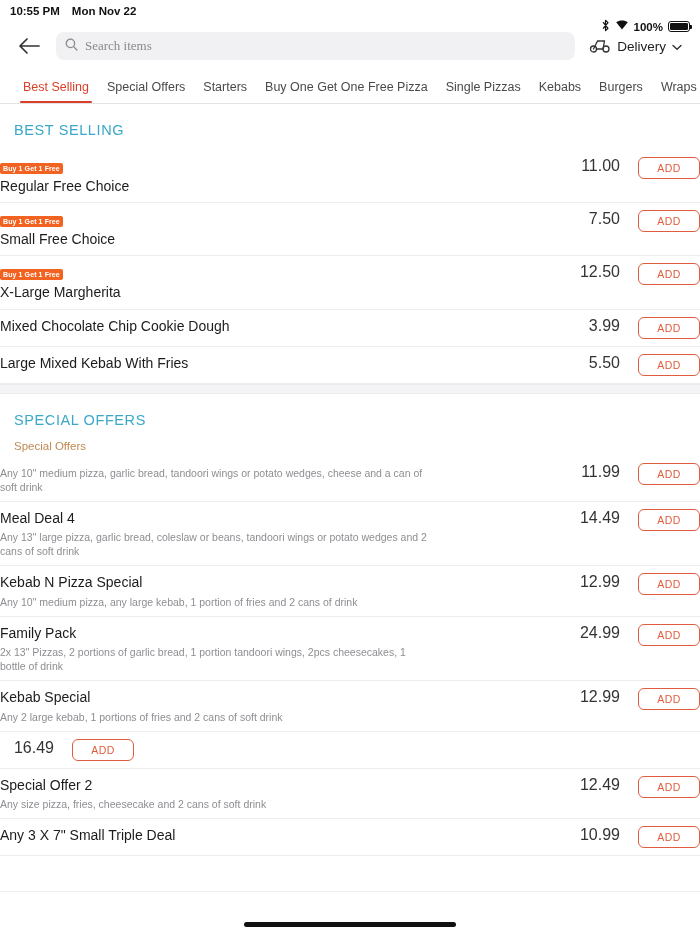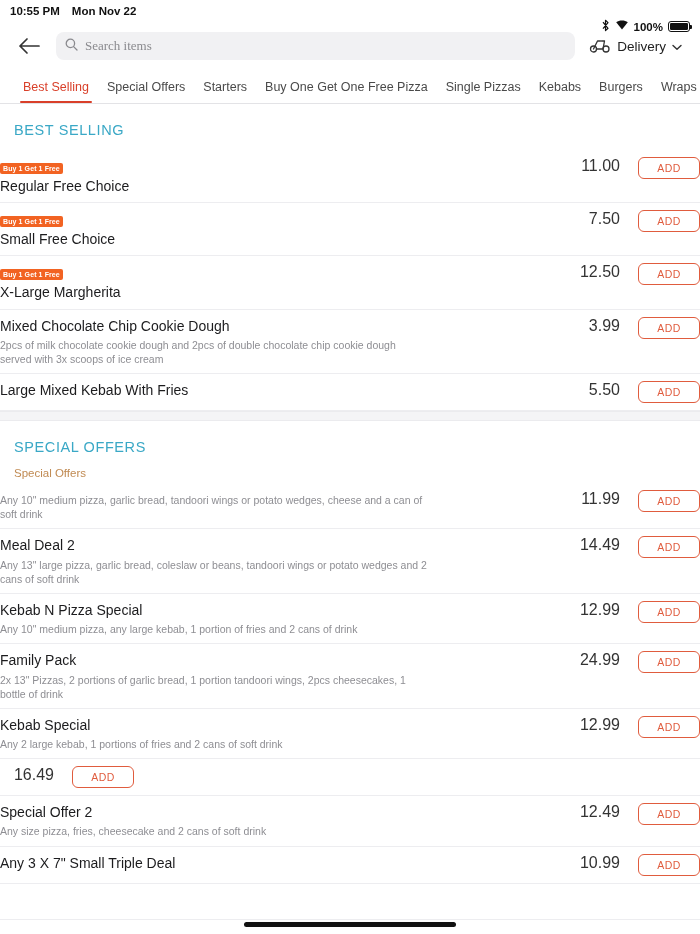--- a/index.html
+++ b/index.html
@@ -257,21 +257,20 @@
         <div class="add-btn">ADD</div>
       </div>
       <div class="item">
         <div class="item-main"><div class="badge">Buy 1 Get 1 Free</div><div class="item-name">X-Large Margherita</div></div>
         <div class="item-price">12.50</div>
         <div class="add-btn">ADD</div>
       </div>
       <div class="item">
         <div class="item-main">
           <div class="item-name">Mixed Chocolate Chip Cookie Dough</div>
-          <div class="item-desc">2pcs of milk chocolate cookie dough and 2pcs of double chocolate chip cookie dough served with 3x scoops of ice cream</div>
         </div>
         <div class="item-price">3.99</div>
         <div class="add-btn">ADD</div>
       </div>
       <div class="item">
         <div class="item-main">
           <div class="item-name">Large Mixed Kebab With Fries</div>
         </div>
         <div class="item-price">5.50</div>
         <div class="add-btn">ADD</div>
@@ -281,21 +280,21 @@
       <div class="section-sub">Special Offers</div>
       <div class="item">
         <div class="item-main">
           <div class="item-desc">Any 10" medium pizza, garlic bread, tandoori wings or potato wedges, cheese and a can of soft drink</div>
         </div>
         <div class="item-price">11.99</div>
         <div class="add-btn">ADD</div>
       </div>
       <div class="item">
         <div class="item-main">
-          <div class="item-name">Meal Deal 2</div>
+          <div class="item-name">Meal Deal 4</div>
           <div class="item-desc">Any 13" large pizza, garlic bread, coleslaw or beans, tandoori wings or potato wedges and 2 cans of soft drink</div>
         </div>
         <div class="item-price">14.49</div>
         <div class="add-btn">ADD</div>
       </div>
       <div class="item">
         <div class="item-main">
           <div class="item-name">Kebab N Pizza Special</div>
           <div class="item-desc">Any 10" medium pizza, any large kebab, 1 portion of fries and 2 cans of drink</div>
         </div>

